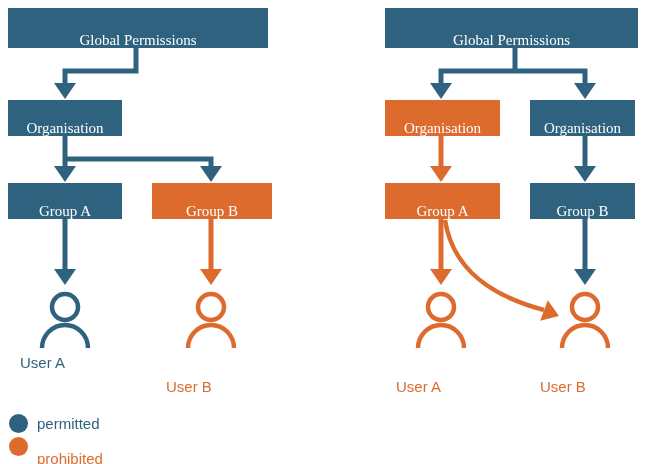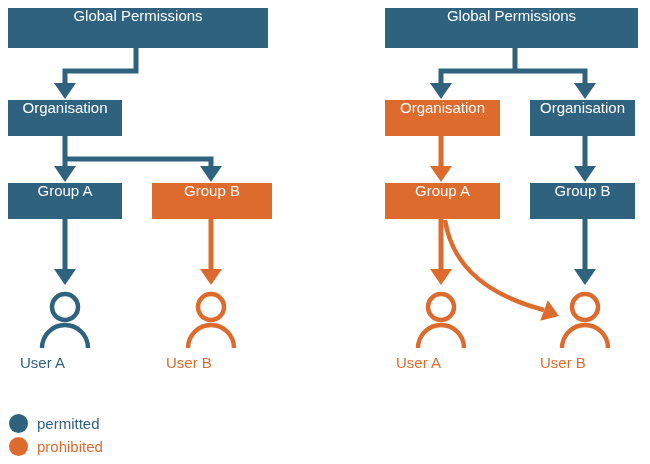--- a/index.html
+++ b/index.html
@@ -17,26 +17,27 @@
   .stage {
     position: relative;
     width: 650px;
     height: 464px;
     background: var(--color-background);
     overflow: hidden;
   }
   .box {
     position: absolute;
     display: flex;
-    align-items: flex-start;
+    align-items: flex-end;
     justify-content: center;
     color: var(--color-box_text);
     font-size: 15px;
     line-height: 1;
     white-space: nowrap;
+    font-family: Liberation Serif, serif;
   }
   .box.p { background: var(--color-permitted); }
   .box.o { background: var(--color-prohibited); }
   svg.overlay {
     position: absolute;
     left: 0; top: 0;
     width: 650px; height: 464px;
   }
   .arrow path { fill: none; stroke-width: 5; stroke-linejoin: miter; }
   .arrow.curved path { stroke-width: 4.5; }
@@ -49,21 +50,21 @@
   .usericon.o circle, .usericon.o path { stroke: var(--color-prohibited); }
   .user-label {
     position: absolute;
     width: 90px;
     top: 355px;
     text-align: left;
     font-size: 15px;
     line-height: 1.1;
   }
   .txt-p { color: var(--color-permitted); }
-  .txt-o { color: var(--color-prohibited); }
+  .txt-o { color: var(--color-prohibited); margin-top: 24px; }
   .legend {
     position: absolute;
     left: 9px;
     top: 414px;
   }
   .legend-row {
     display: flex;
     align-items: center;
     height: 19px;
     margin-bottom: 4px;

